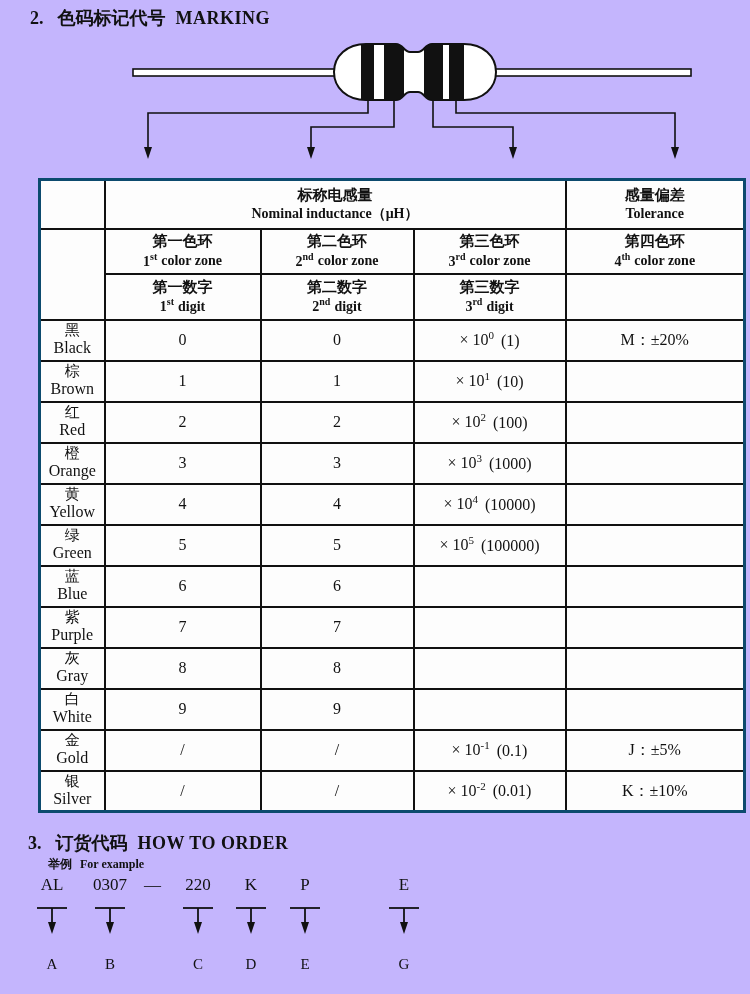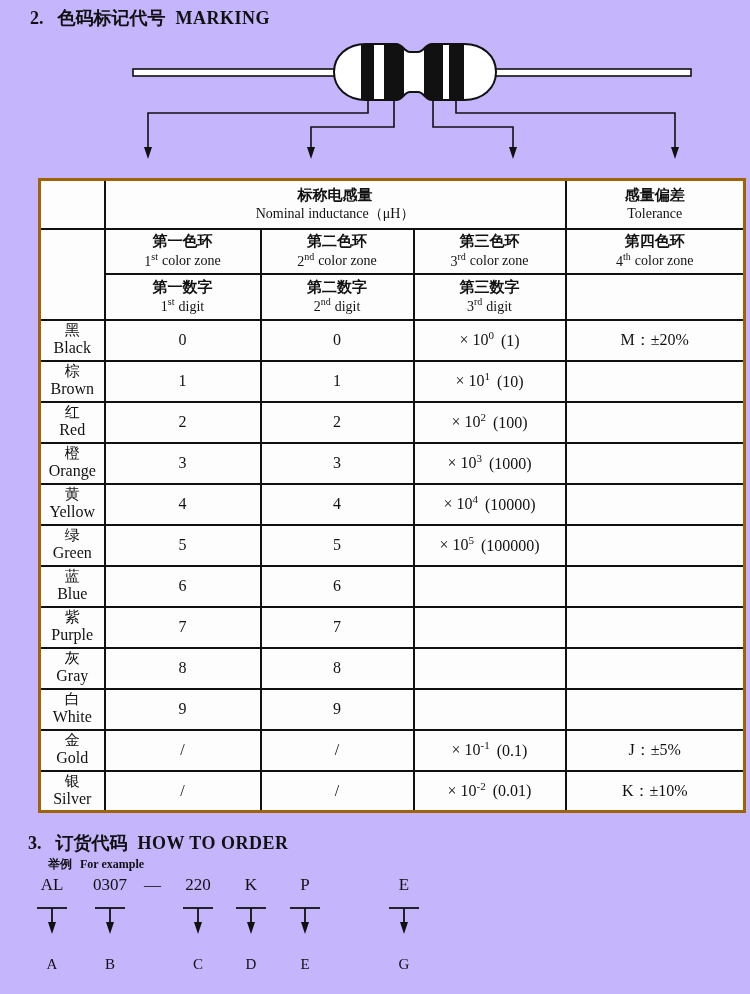--- a/index.html
+++ b/index.html
@@ -23,29 +23,29 @@
   #diagram .body{fill:#fff;stroke:#111;stroke-width:2;}
   #diagram .band{fill:#111;}
   #diagram .ptr{fill:none;stroke:#111;stroke-width:1.6;}
   #diagram .ah{fill:#111;stroke:none;}
   
   table.cct{
     position:absolute;left:38px;top:178px;
     border-collapse:collapse;table-layout:fixed;width:705px;
     background:#fdfdfd;
   }
-  table.cct{border:3px solid #a16207;}
+  table.cct{border:3px solid #0c4a6e;}
   table.cct td{
     border:2px solid #111;text-align:center;vertical-align:middle;
     padding:0 2px;line-height:1.25;font-size:16px;
   }
   tr.hr1{height:49px;} tr.hr2{height:45px;} tr.hr3{height:46px;}
   tr.body-row{height:41px;}
   .hdr .zh{font-weight:bold;font-size:15px;}
-  .hdr .en{font-weight:normal;font-size:14px;text-align:center;}
+  .hdr .en{font-weight:bold;font-size:14px;text-align:center;}
   .hdr sup{font-size:10px;}
   .hdr .post{margin-left:4px;margin-top:23px;}
   td.color-cell .zh{font-size:15px;line-height:1.15;}
   td.color-cell .en{font-size:16px;line-height:1.15;}
   td.digit-cell{font-size:17px;}
   td.mult-cell{font-size:16px;}
   td.mult-cell sup{font-size:11px;}
   td.mult-cell .paren{margin-left:7px;}
   td.tol-cell{font-size:16px;}
   

